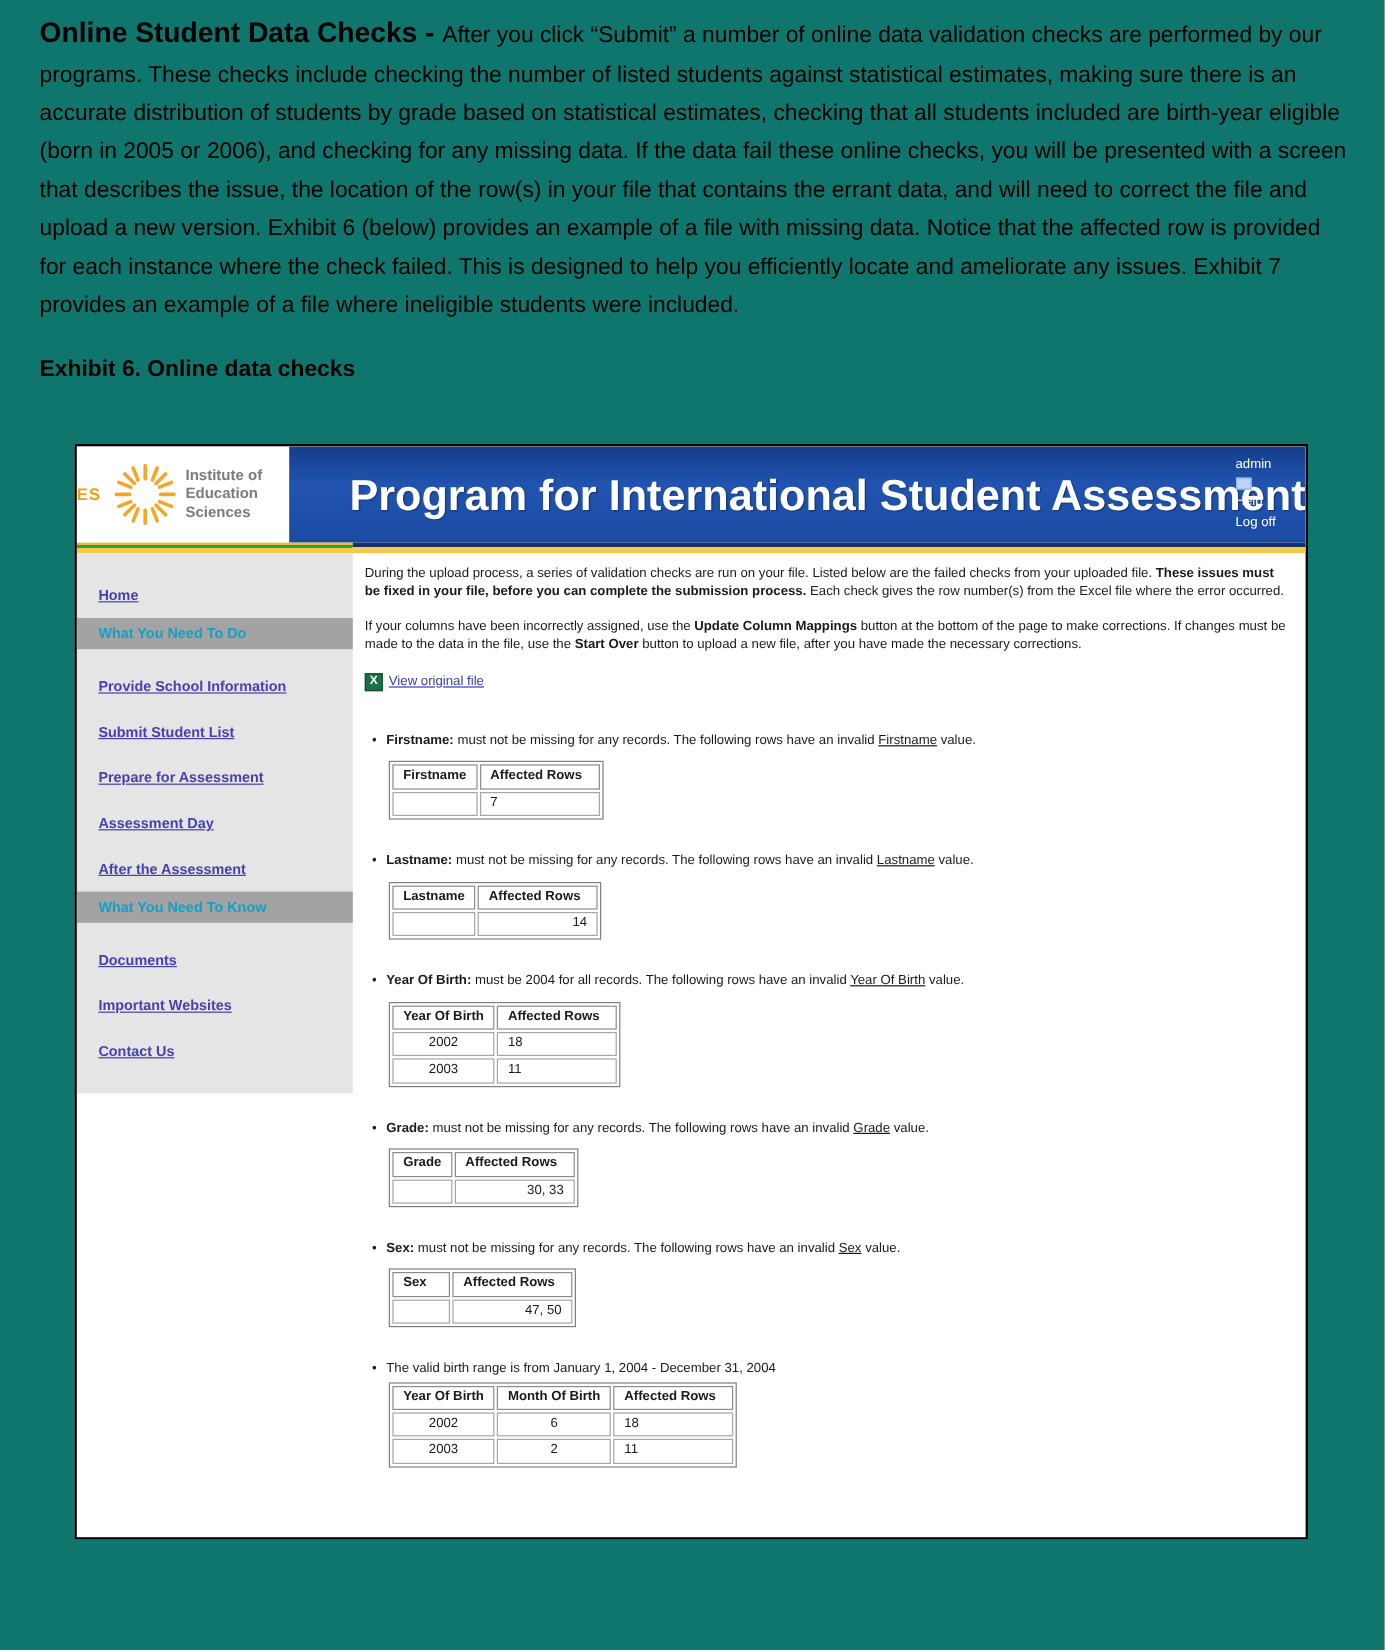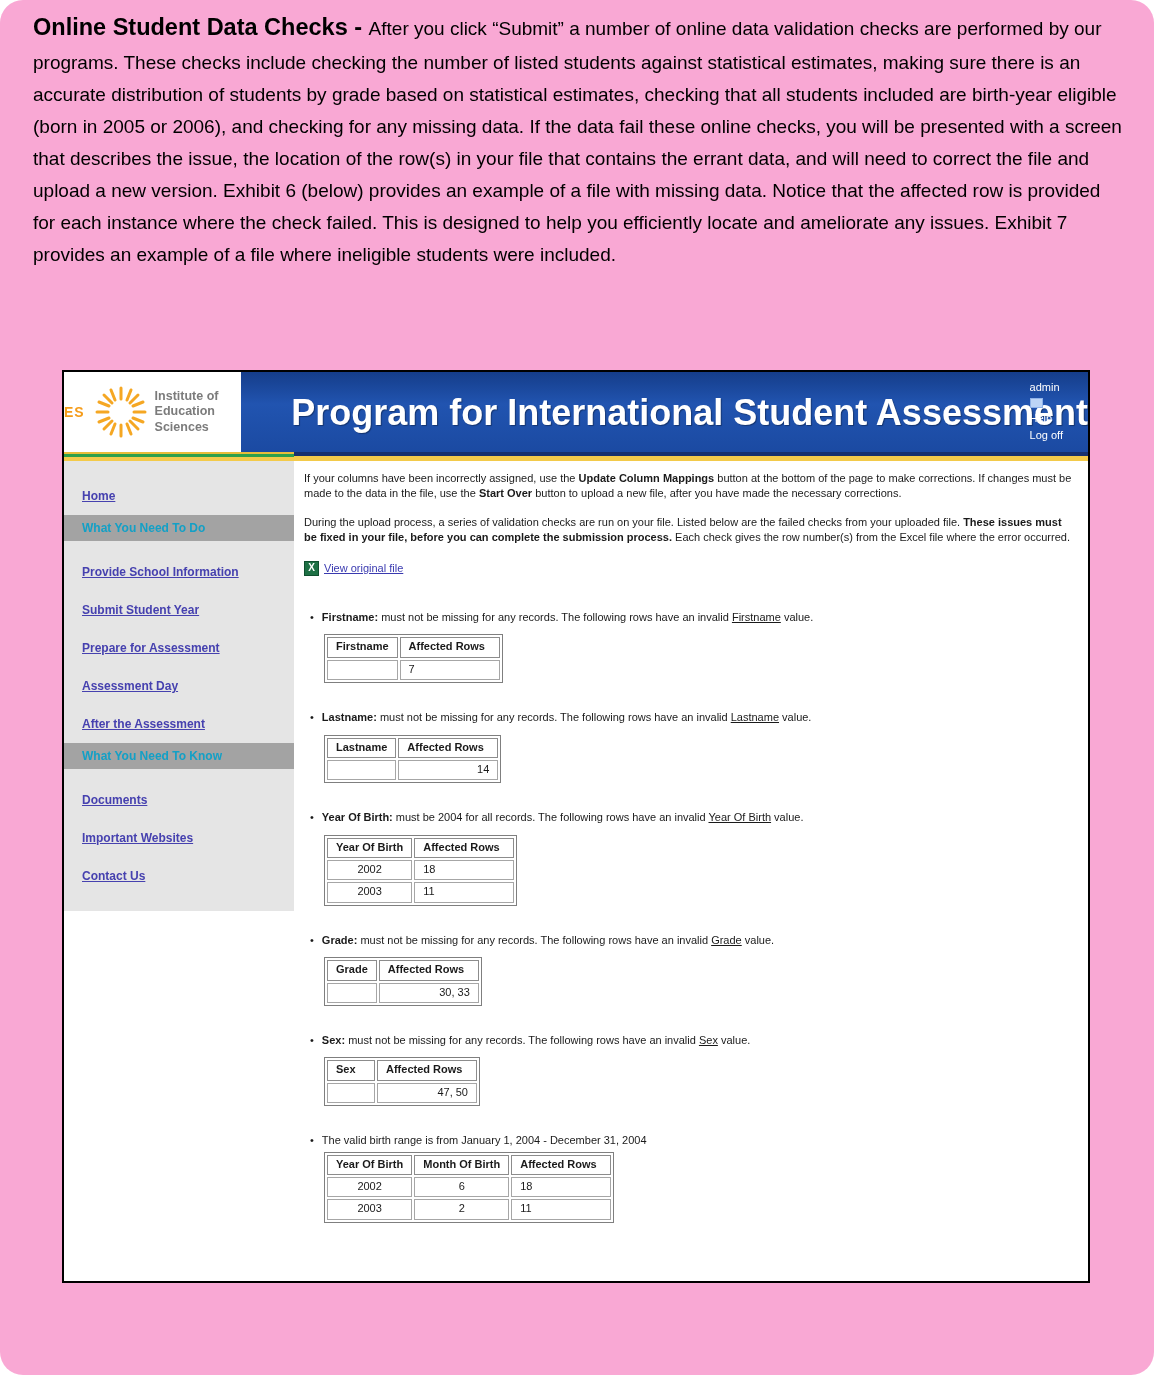--- a/index.html
+++ b/index.html
@@ -1,24 +1,23 @@
 <!DOCTYPE html>
 <html><head>
 <meta charset="utf-8">
 <style>
   * { box-sizing: border-box; }
   html,body { margin:0; padding:0; background:#fff; }
   .page {
     position: relative;
     width: 1154px;
     height: 1375px;
-    background:#f9a8d4;
+    background:#0f766e;
     font-family: "Liberation Sans", sans-serif;
     overflow: hidden;
-    border-radius: 23px;
   }
 
   
   .doc-text {
     margin: 8px 33px 0 33px;
     width: 1090px;
     font-size: 19px;
     line-height: 1.68;
     color: #000;
   }
@@ -159,20 +158,21 @@
   }
   .chk-table th:last-child, .chk-table td:last-child { min-width:100px; }
 </style>
 </head>
 <body>
 
 <div class="page">
 
   <div class="doc-text"><span class="doc-heading">Online Student Data Checks - </span><span>After you click “Submit” a number of online data validation checks are performed by our programs. These checks include checking the number of listed students against statistical estimates, making sure there is an accurate distribution of students by grade based on statistical estimates, checking that all students included are birth-year eligible (born in 2005 or 2006), and checking for any missing data. If the data fail these online checks, you will be presented with a screen that describes the issue, the location of the row(s) in your file that contains the errant data, and will need to correct the file and upload a new version. Exhibit 6 (below) provides an example of a file with missing data. Notice that the affected row is provided for each instance where the check failed. This is designed to help you efficiently locate and ameliorate any issues. Exhibit 7 provides an example of a file where ineligible students were included.</span></div>
 
+  <div class="exhibit-caption">Exhibit 6. Online data checks</div>
 
   <div class="exhibit">
 
     <div class="ex-header">
       <div class="logo-area">
         <span class="ies-text">IES</span>
         <svg class="sunburst" width="56" height="56" viewBox="0 0 56 56">
           <g stroke="#f5a723" stroke-width="3" stroke-linecap="round">
             <line x1="28" y1="4" x2="28" y2="15"></line>
             <line x1="28" y1="41" x2="28" y2="52"></line>
@@ -212,35 +212,35 @@
     <div class="stripes">
       <div class="stripe-left"></div>
       <div class="stripe-right"></div>
     </div>
 
     <div class="ex-body">
       <div class="sidebar" id="sidebar">
           <div class="side-link">Home</div>
           <div class="side-header">What You Need To Do</div>
           <div class="side-link">Provide School Information</div>
-          <div class="side-link">Submit Student Year</div>
+          <div class="side-link">Submit Student List</div>
           <div class="side-link">Prepare for Assessment</div>
           <div class="side-link">Assessment Day</div>
           <div class="side-link">After the Assessment</div>
           <div class="side-header">What You Need To Know</div>
           <div class="side-link">Documents</div>
           <div class="side-link">Important Websites</div>
           <div class="side-link">Contact Us</div>
         </div>
 
       <div class="main">
 
         <div id="main-paragraphs">
+            <p><span>During the upload process, a series of validation checks are run on your file. Listed below are the failed checks from your uploaded file. </span><span class="b">These issues must be fixed in your file, before you can complete the submission process.</span><span> Each check gives the row number(s) from the Excel file where the error occurred.</span></p>
             <p><span>If your columns have been incorrectly assigned, use the </span><span class="b">Update Column Mappings</span><span> button at the bottom of the page to make corrections. If changes must be made to the data in the file, use the </span><span class="b">Start Over</span><span> button to upload a new file, after you have made the necessary corrections.</span></p>
-            <p><span>During the upload process, a series of validation checks are run on your file. Listed below are the failed checks from your uploaded file. </span><span class="b">These issues must be fixed in your file, before you can complete the submission process.</span><span> Each check gives the row number(s) from the Excel file where the error occurred.</span></p>
           </div>
 
         <div class="view-file">
           <span class="excel-icon" id="excel-icon">X</span>
           <span class="view-link">View original file</span>
         </div>
 
         <div class="checks" id="checks">
             <div class="check">
               <div class="check-line">

